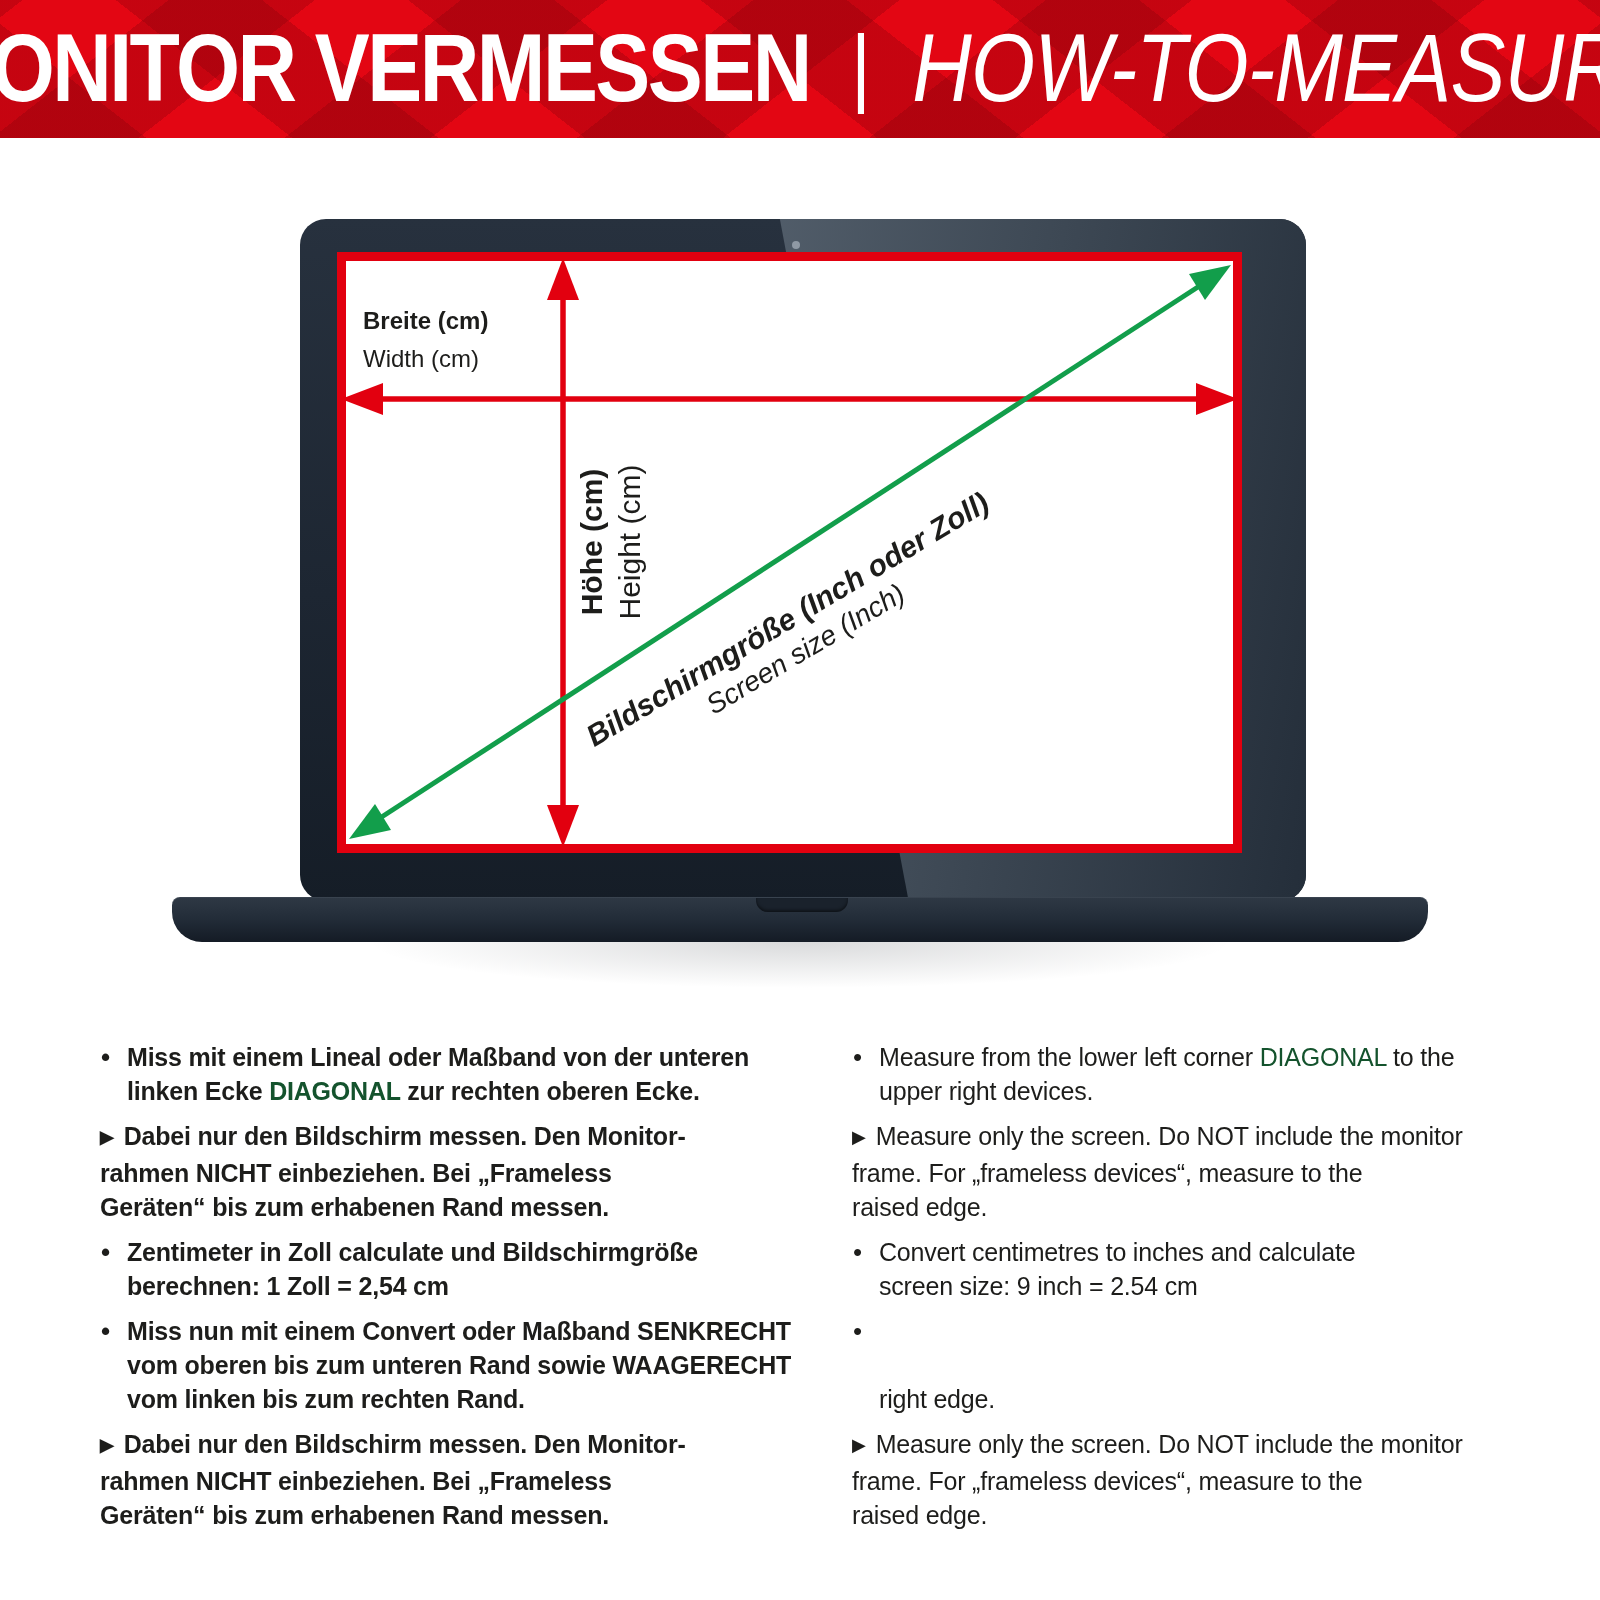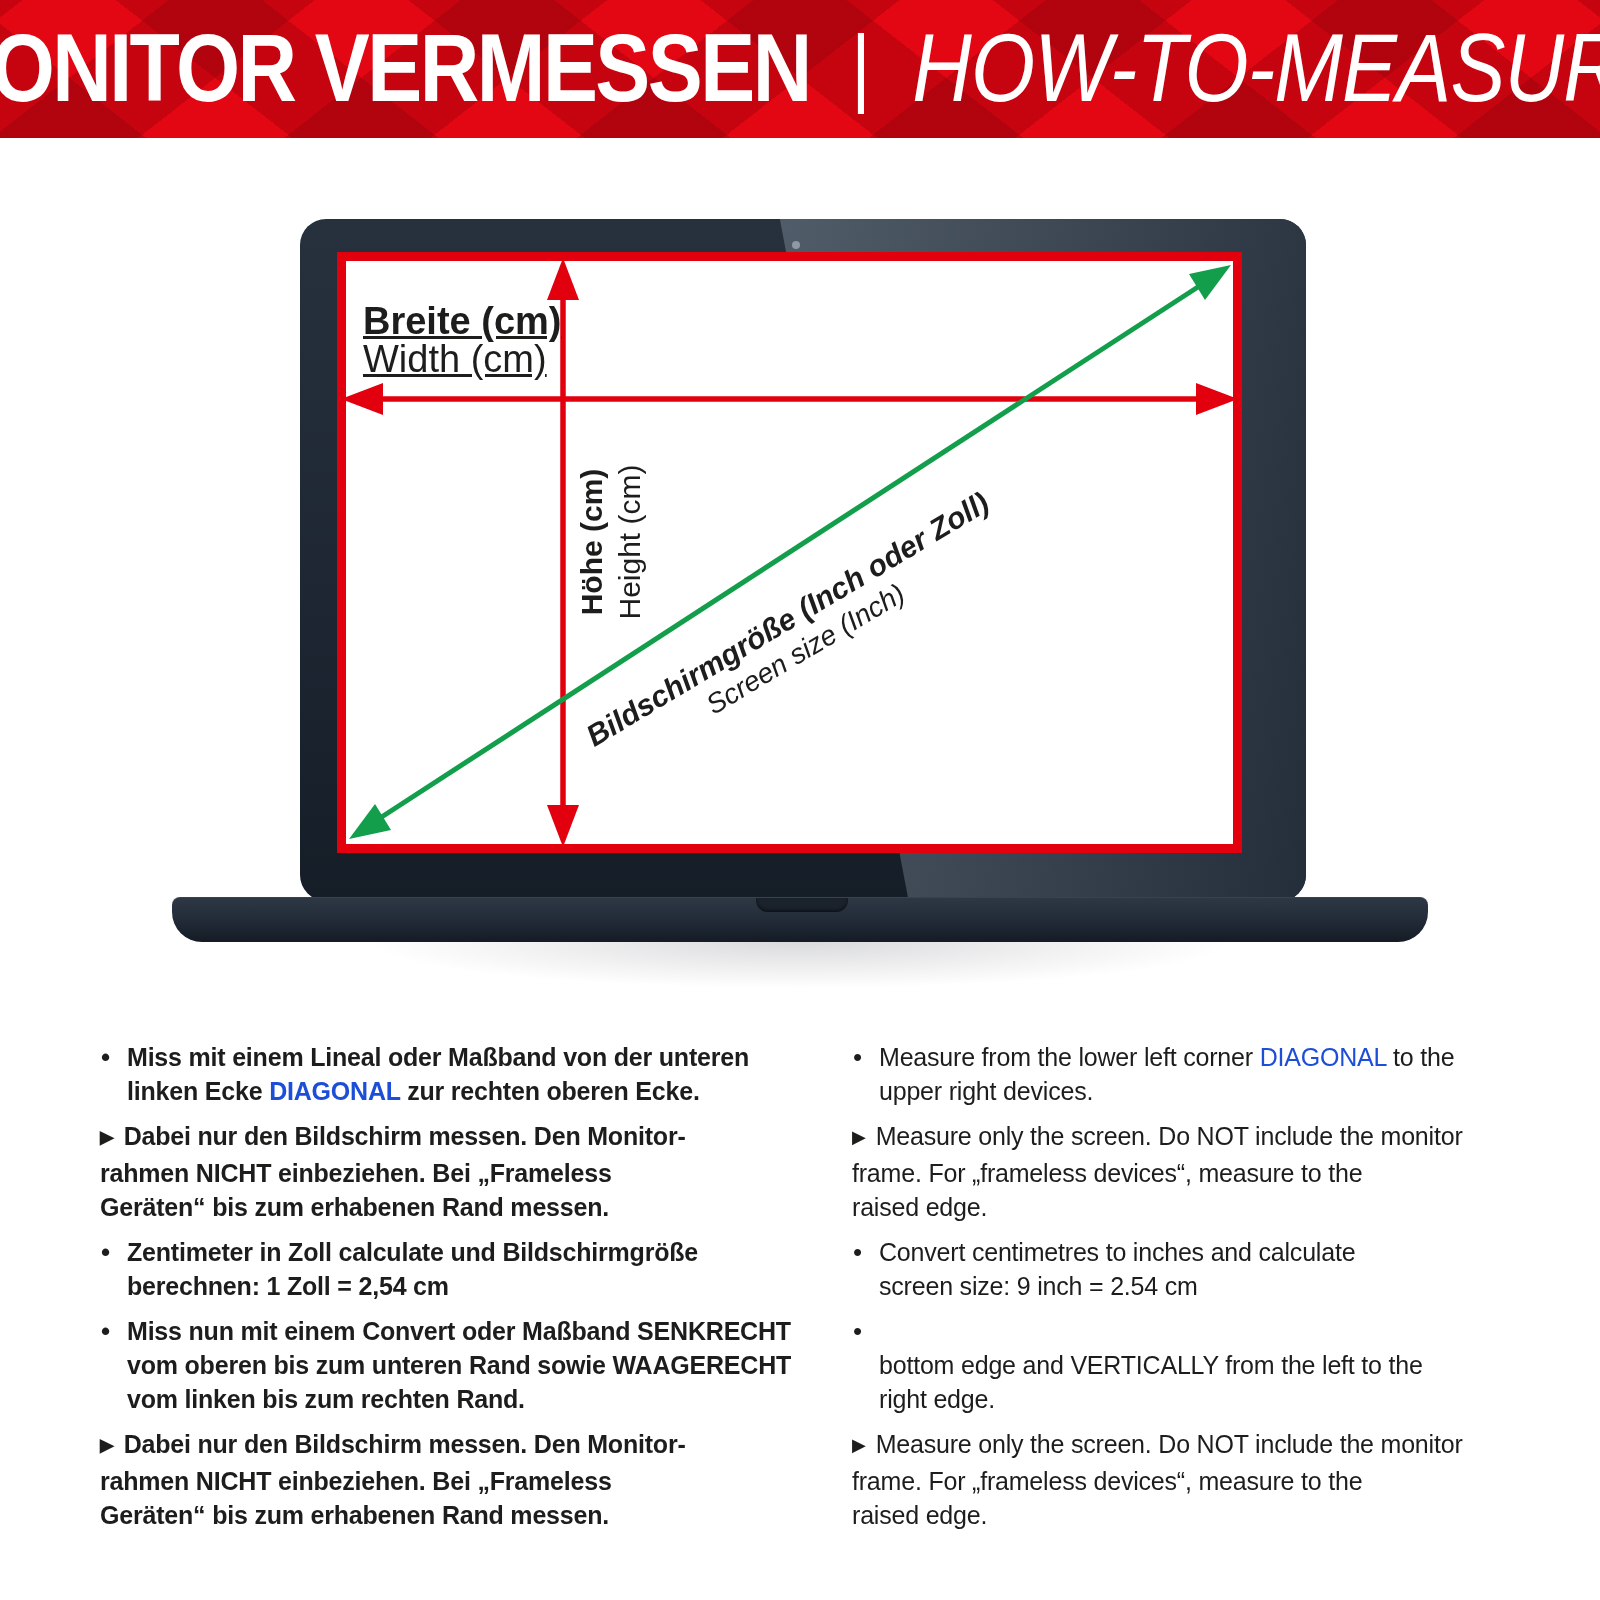--- a/index.html
+++ b/index.html
@@ -26,21 +26,21 @@
     clip-path:polygon(47.7% 0%,100% 0%,100% 100%,60.5% 100%);
     background:linear-gradient(100deg,#717d8b 0%,#5a6673 30%,#3d4854 68%,#242e3a 100%);}
   .webcam{position:absolute;left:492px;top:22px;width:8px;height:8px;border-radius:50%;
     background:#9aa4af;opacity:.85;}
   .screen{position:absolute;left:37px;top:33px;width:905px;height:601px;background:#e2000f;}
   .screen-white{position:absolute;left:9px;top:9px;right:9px;bottom:9px;background:#ffffff;}
   .arrows{position:absolute;left:0;top:0;width:905px;height:601px;}
 
   .lbl{position:absolute;color:#1d1d1b;}
   .lbl .l1{font-weight:700;}
-  .lbl-width{left:26px;top:50px;font-size:38px;line-height:38px;text-decoration:underline;}
+  .lbl-width{left:26px;top:50px;font-size:24px;line-height:38px;}
   .lbl-height{left:178px;top:248px;width:200px;height:84px;text-align:center;
     font-size:30px;line-height:38px;transform:rotate(-90deg);}
   .lbl-diag{left:143px;top:346px;width:640px;height:84px;text-align:center;
     transform:rotate(-31deg);font-style:italic;}
   .lbl-diag .l1{font-size:30px;line-height:36px;}
   .lbl-diag .l2{font-size:28px;line-height:34px;}
 
   .base{position:absolute;left:172px;top:897px;width:1256px;height:44px;
     border-radius:8px 8px 30px 30px;border-top:1px solid #39434f;
     background:linear-gradient(180deg,#2e3844 0%,#232d39 45%,#141b25 100%);}
@@ -53,21 +53,21 @@
   .col{position:absolute;top:1040px;font-size:25px;line-height:34px;letter-spacing:-.2px;}
   .col.bold{font-weight:700;}
   #col-de{left:100px;width:700px;}
   #col-en{left:852px;width:720px;}
   .item{position:relative;margin-bottom:11px;}
   .item.bullet{padding-left:27px;}
   .item.bullet .marker{position:absolute;left:1px;top:0;font-size:26px;}
   .item.arrow{}
   .item.arrow .marker{display:inline-block;margin-right:10px;font-size:18px;
     position:relative;top:-2px;}
-  .hl{color:#1d4ed8;font-weight:700;}
+  .hl{color:#14532d;font-weight:700;}
   .col:not(.bold) .hl{font-weight:400;}
 </style>
 </head>
 <body>
 
 <div class="canvas">
 
   <header class="banner">
     <div class="banner-text">
       <span class="t-bold">MONITOR VERMESSEN</span>
@@ -133,18 +133,18 @@
         <div class="item bullet"><span class="marker">•</span><span>Zentimeter in Zoll calculate und Bildschirmgröße</span><br><span>berechnen: 1 Zoll = 2,54 cm</span></div>
         <div class="item bullet"><span class="marker">•</span><span>Miss nun mit einem Convert oder Maßband SENKRECHT</span><br><span>vom oberen bis zum unteren Rand sowie WAAGERECHT</span><br><span>vom linken bis zum rechten Rand.</span></div>
         <div class="item arrow"><span class="marker">▶</span><span>Dabei nur den Bildschirm messen. Den Monitor-</span><br><span>rahmen NICHT einbeziehen. Bei „Frameless</span><br><span>Geräten“ bis zum erhabenen Rand messen.</span></div>
       </div>
   </div>
   <div class="col" id="col-en">
     <div class="items">
         <div class="item bullet"><span class="marker">•</span><span>Measure from the lower left corner </span><span class="hl">DIAGONAL</span><span> to the</span><br><span>upper right devices.</span></div>
         <div class="item arrow"><span class="marker">▶</span><span>Measure only the screen. Do NOT include the monitor</span><br><span>frame. For „frameless devices“, measure to the</span><br><span>raised edge.</span></div>
         <div class="item bullet"><span class="marker">•</span><span>Convert centimetres to inches and calculate</span><br><span>screen size: 9 inch = 2.54 cm</span></div>
-        <div class="item bullet"><span class="marker">•</span><br><span>bottom edge and VERTICALLY from the left to the</span><br><span>right edge.</span></div>
+        <div class="item bullet"><span class="marker">•</span><br><br><span>right edge.</span></div>
         <div class="item arrow"><span class="marker">▶</span><span>Measure only the screen. Do NOT include the monitor</span><br><span>frame. For „frameless devices“, measure to the</span><br><span>raised edge.</span></div>
       </div>
   </div>
 
 </div>
 
 </body></html>

